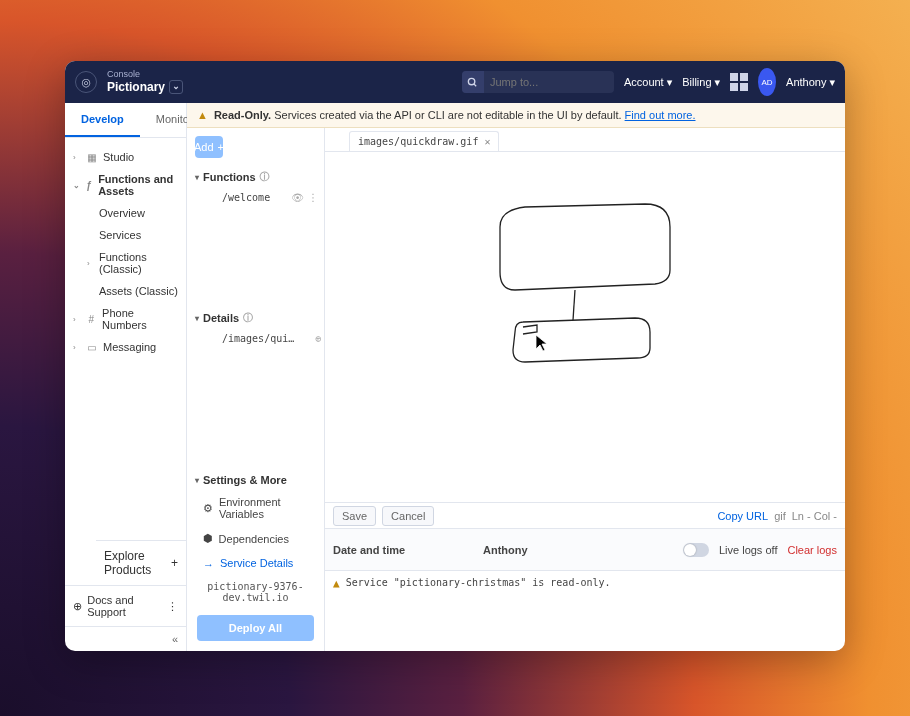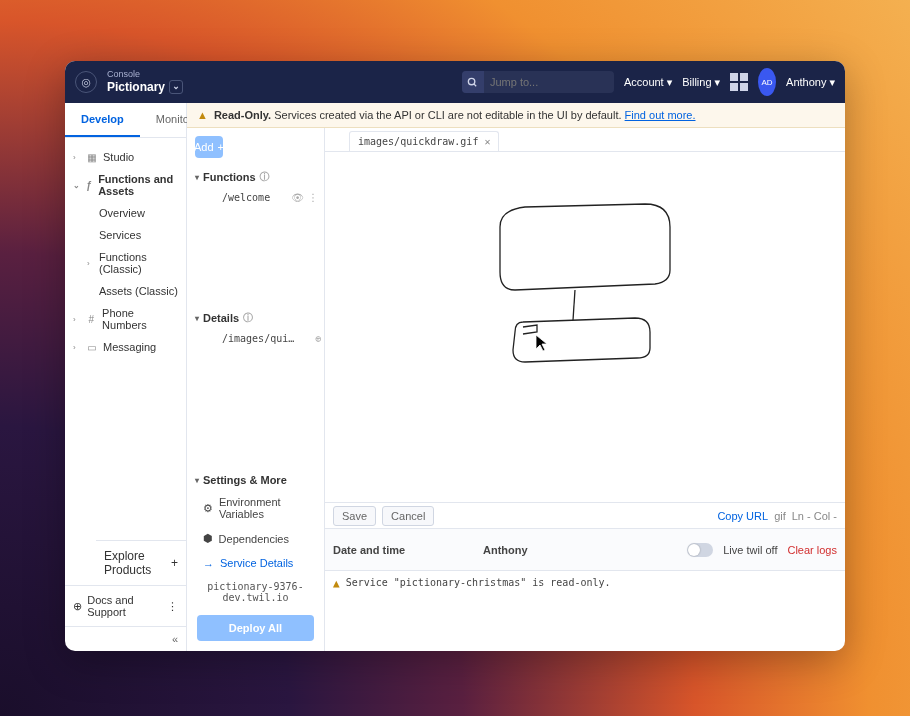--- a/index.html
+++ b/index.html
@@ -304,21 +304,21 @@
             <button class="ef-btn">Cancel</button>
             <div class="ef-spacer"></div>
             <span class="ef-link">Copy URL</span>
             <span class="ef-dim">gif</span>
             <span class="ef-dim">Ln - Col -</span>
           </div>
           <div class="logs-head">
             <span class="col-date">Date and time</span>
             <span class="col-msg">Anthony</span>
             <span class="toggle"></span>
-            <span class="live-label">Live twil off</span>
+            <span class="live-label">Live logs off</span>
             <span class="clear-link">Clear logs</span>
           </div>
           <div class="logs-body">
             <span class="log-msg">
               <span class="warn-icon">▲</span>
               <span>Service "pictionary-christmas" is read-only.</span>
             </span>
           </div>
         </div>
       </div>

